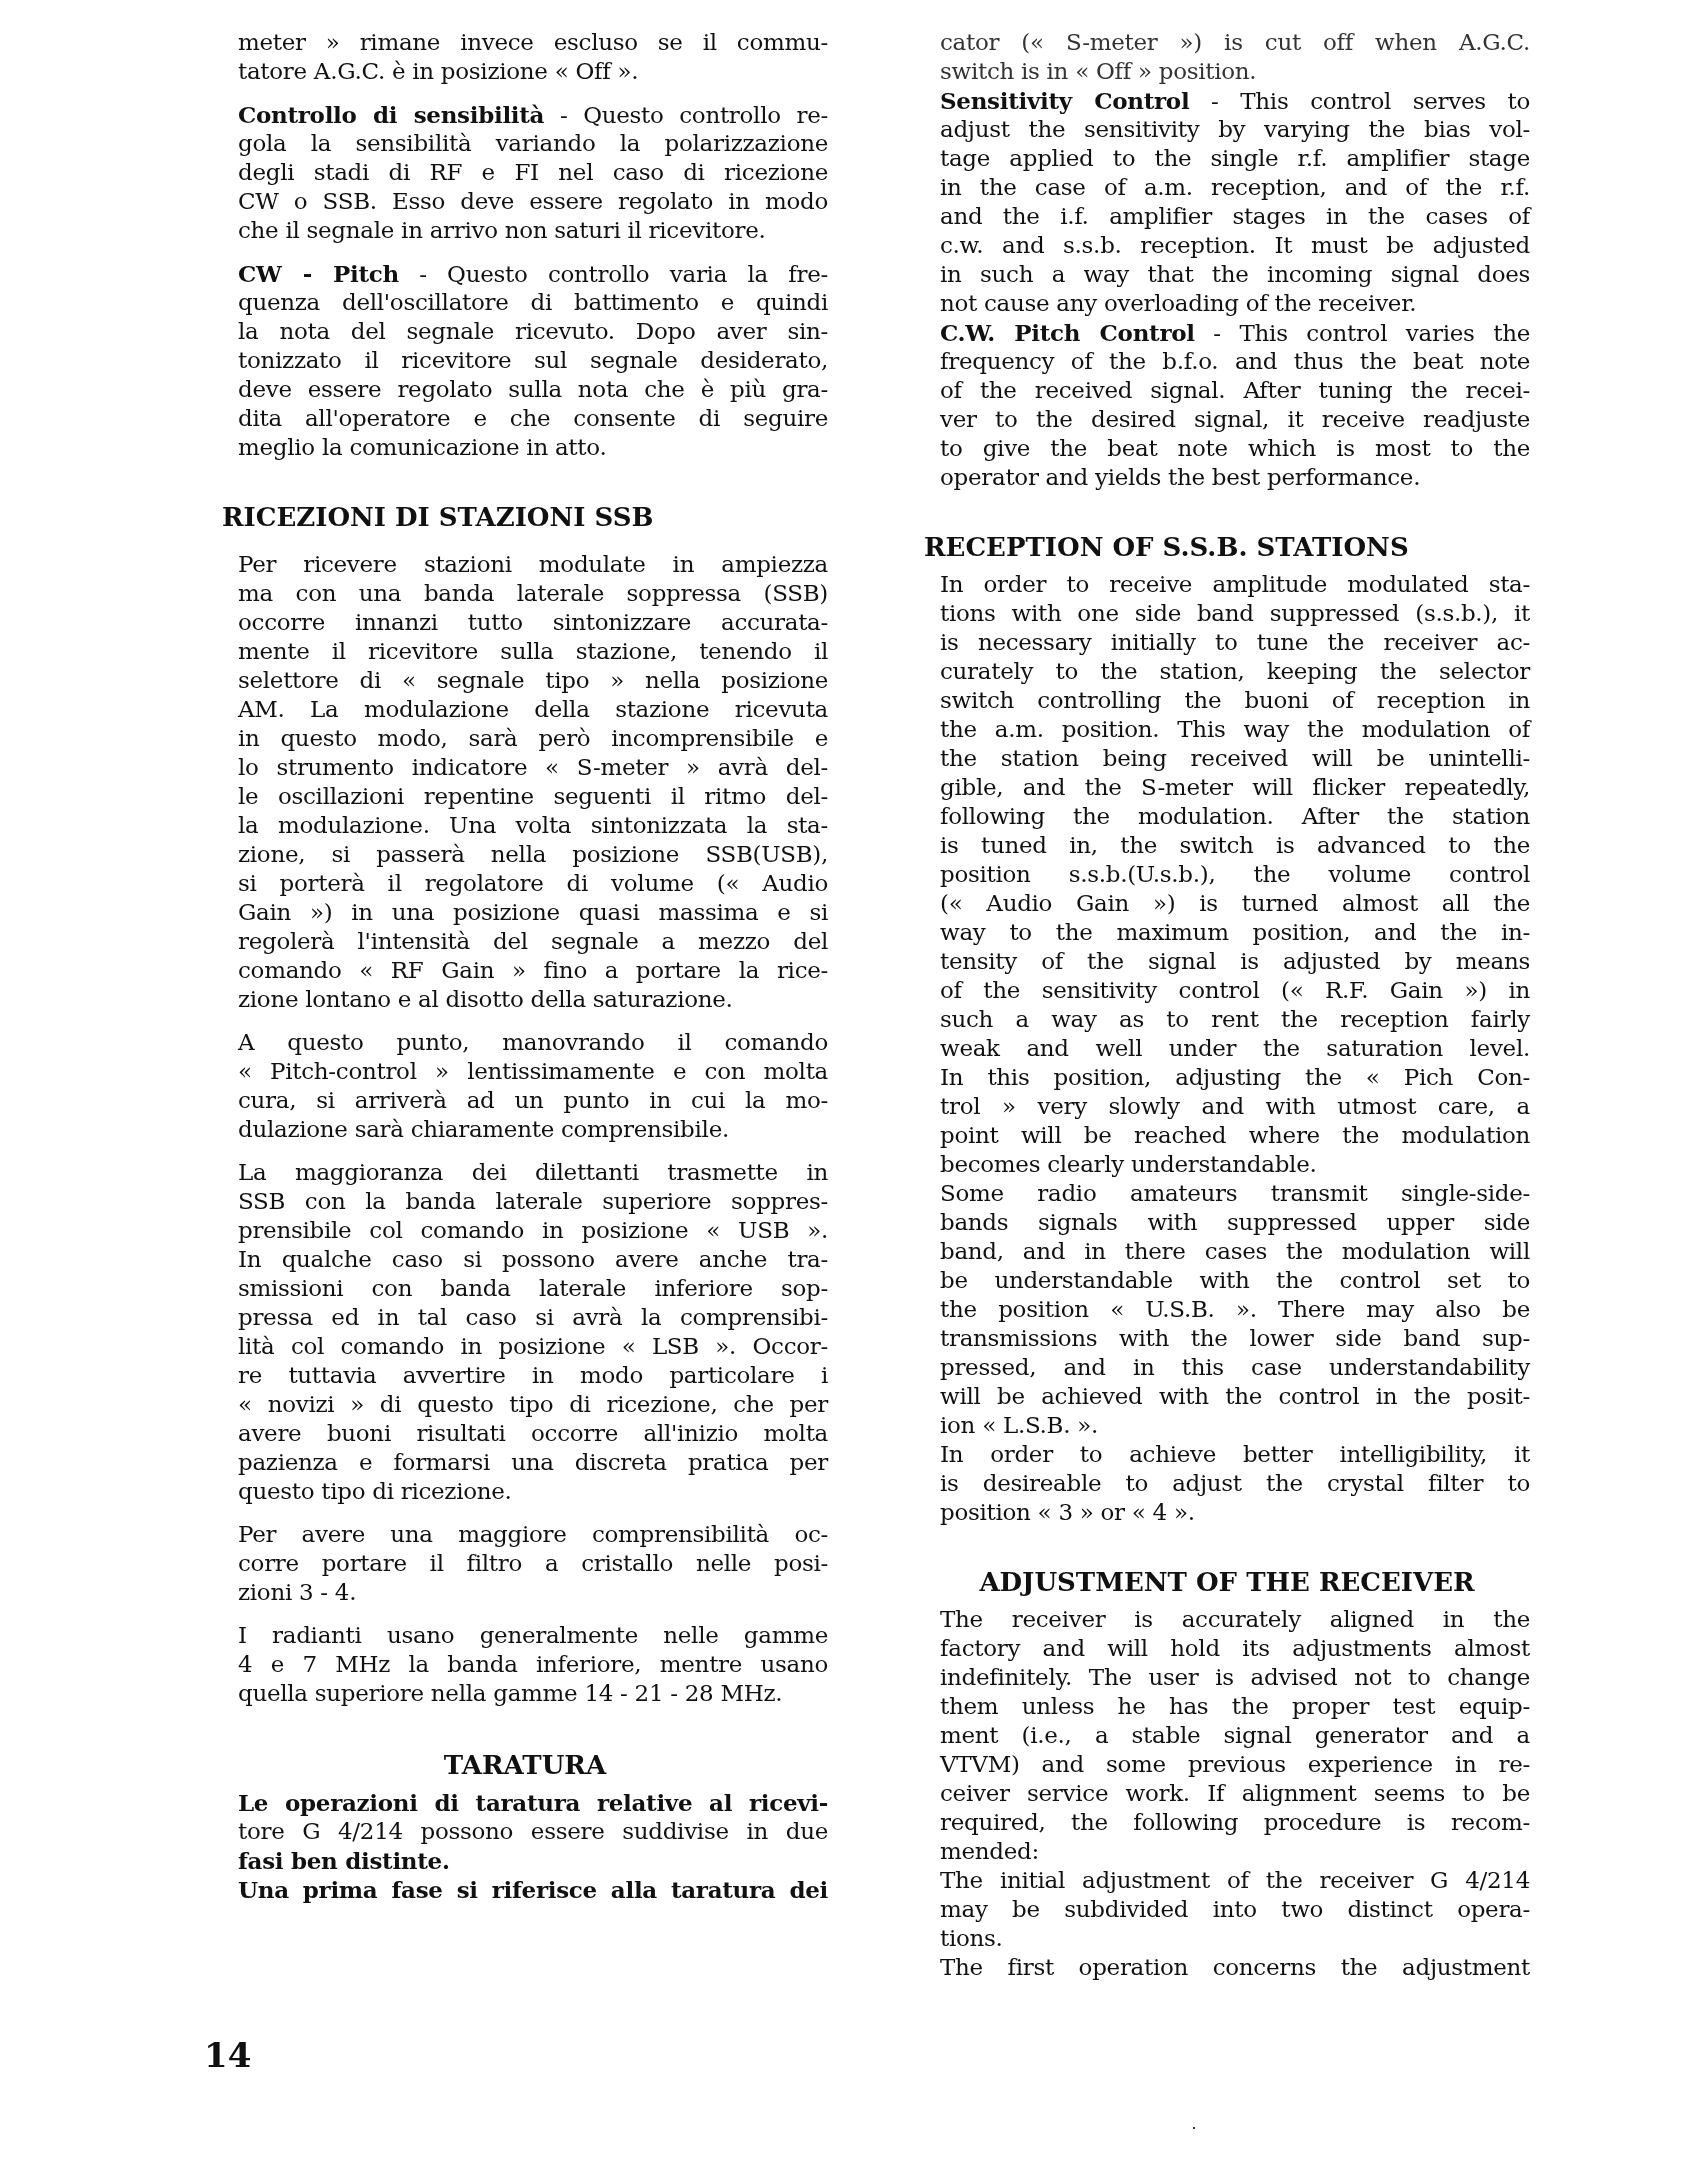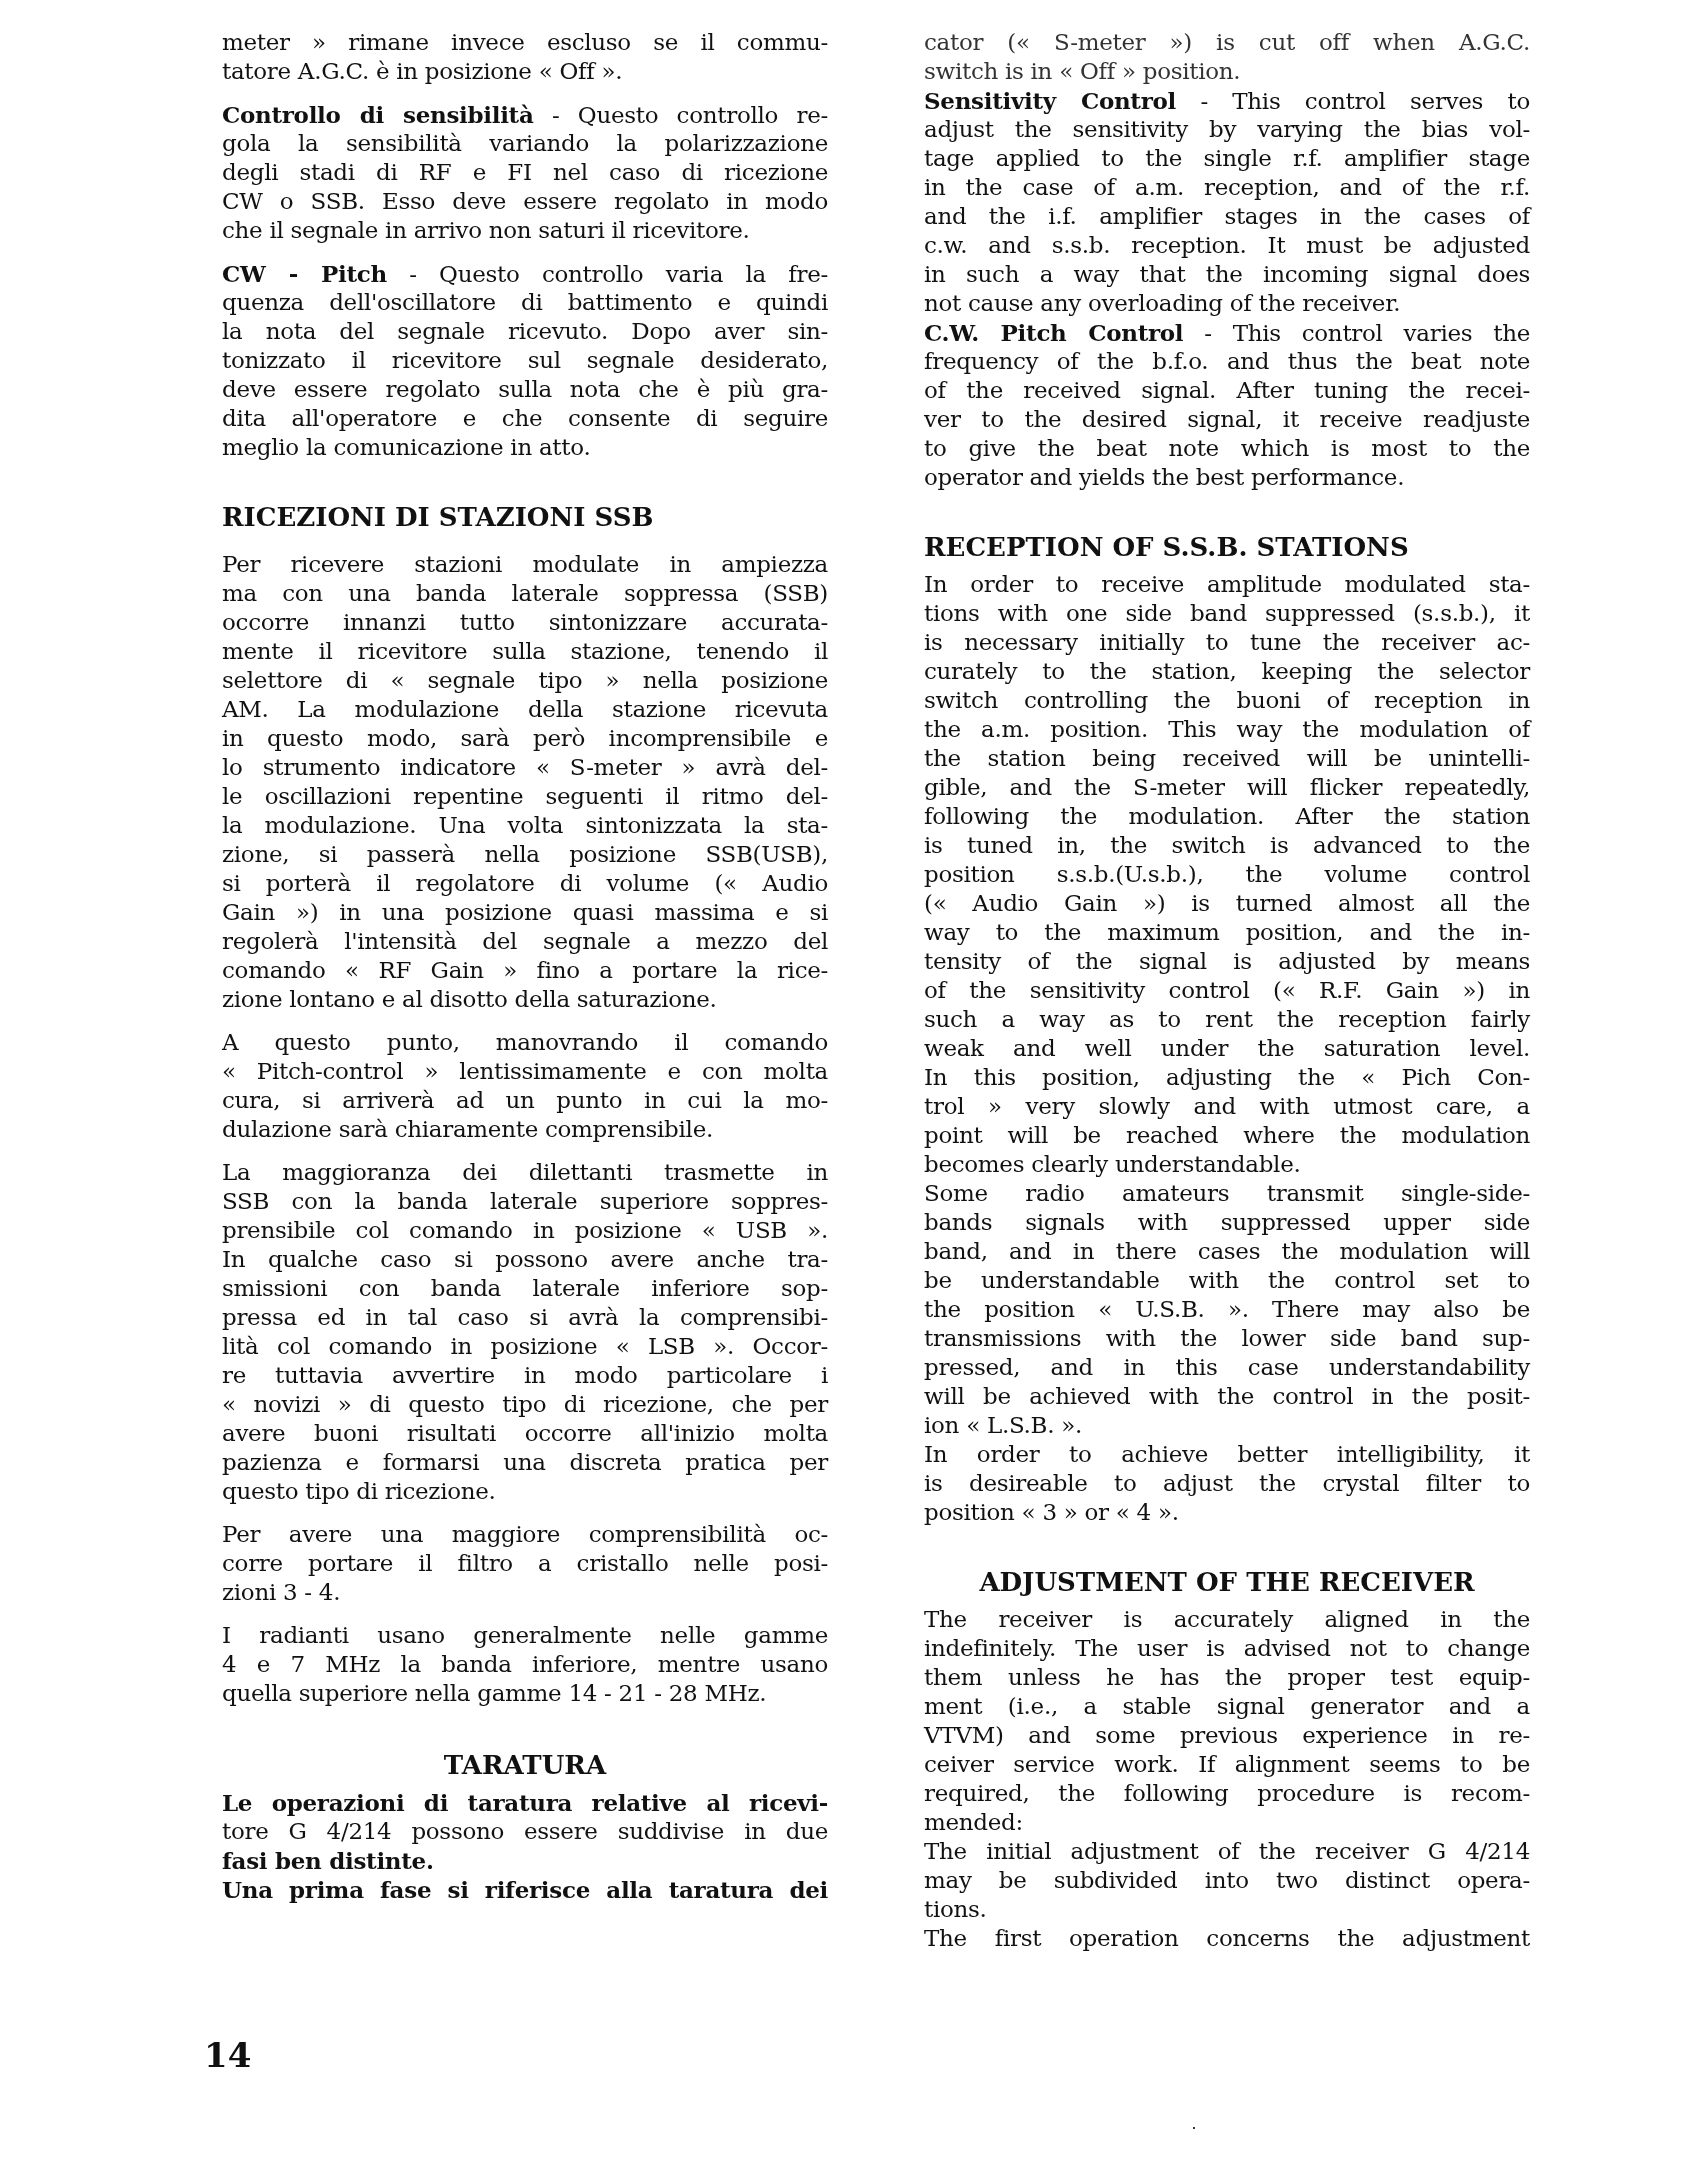--- a/index.html
+++ b/index.html
@@ -13,21 +13,21 @@
     font-size: 23px; line-height: 29px;
   }
   .col.left { left: 222px; }
   .col.right { left: 924px; }
   .line {
     display: block; white-space: nowrap; text-align: justify;
     text-align-last: justify; height: 29px; overflow: visible;
     letter-spacing: -0.3px;
   }
   .line.last { text-align-last: left; }
-  .para { margin-bottom: 14px; }
+  .para { margin-bottom: 14px; margin-left: 16px; }
   .para.tight { margin-bottom: 0; }
   .b { font-weight: bold; }
   h2 {
     margin: 0; font-weight: bold; font-size: 26px; line-height: 34px;
     letter-spacing: 0px; font-family: "DejaVu Serif", "Liberation Serif", serif;
   }
   h2.left-al { text-align: left; }
   h2.center-al { text-align: center; }
   .page-num {
     position: absolute; left: 204px; top: 2035px;
@@ -199,20 +199,21 @@
   <div class="para" style="margin-bottom:38px">
     <span class="line">In order to achieve better intelligibility, it</span>
     <span class="line">is desireable to adjust the crystal filter to</span>
     <span class="line last">position « 3 » or « 4 ».</span>
   </div>
 
   <h2 class="center-al" style="margin-bottom:6px">ADJUSTMENT OF THE RECEIVER</h2>
 
   <div class="para tight">
     <span class="line">The receiver is accurately aligned in the</span>
+    <span class="line">factory and will hold its adjustments almost</span>
     <span class="line">indefinitely. The user is advised not to change</span>
     <span class="line">them unless he has the proper test equip-</span>
     <span class="line">ment (i.e., a stable signal generator and a</span>
     <span class="line">VTVM) and some previous experience in re-</span>
     <span class="line">ceiver service work. If alignment seems to be</span>
     <span class="line">required, the following procedure is recom-</span>
     <span class="line last">mended:</span>
   </div>
 
   <div class="para tight">

